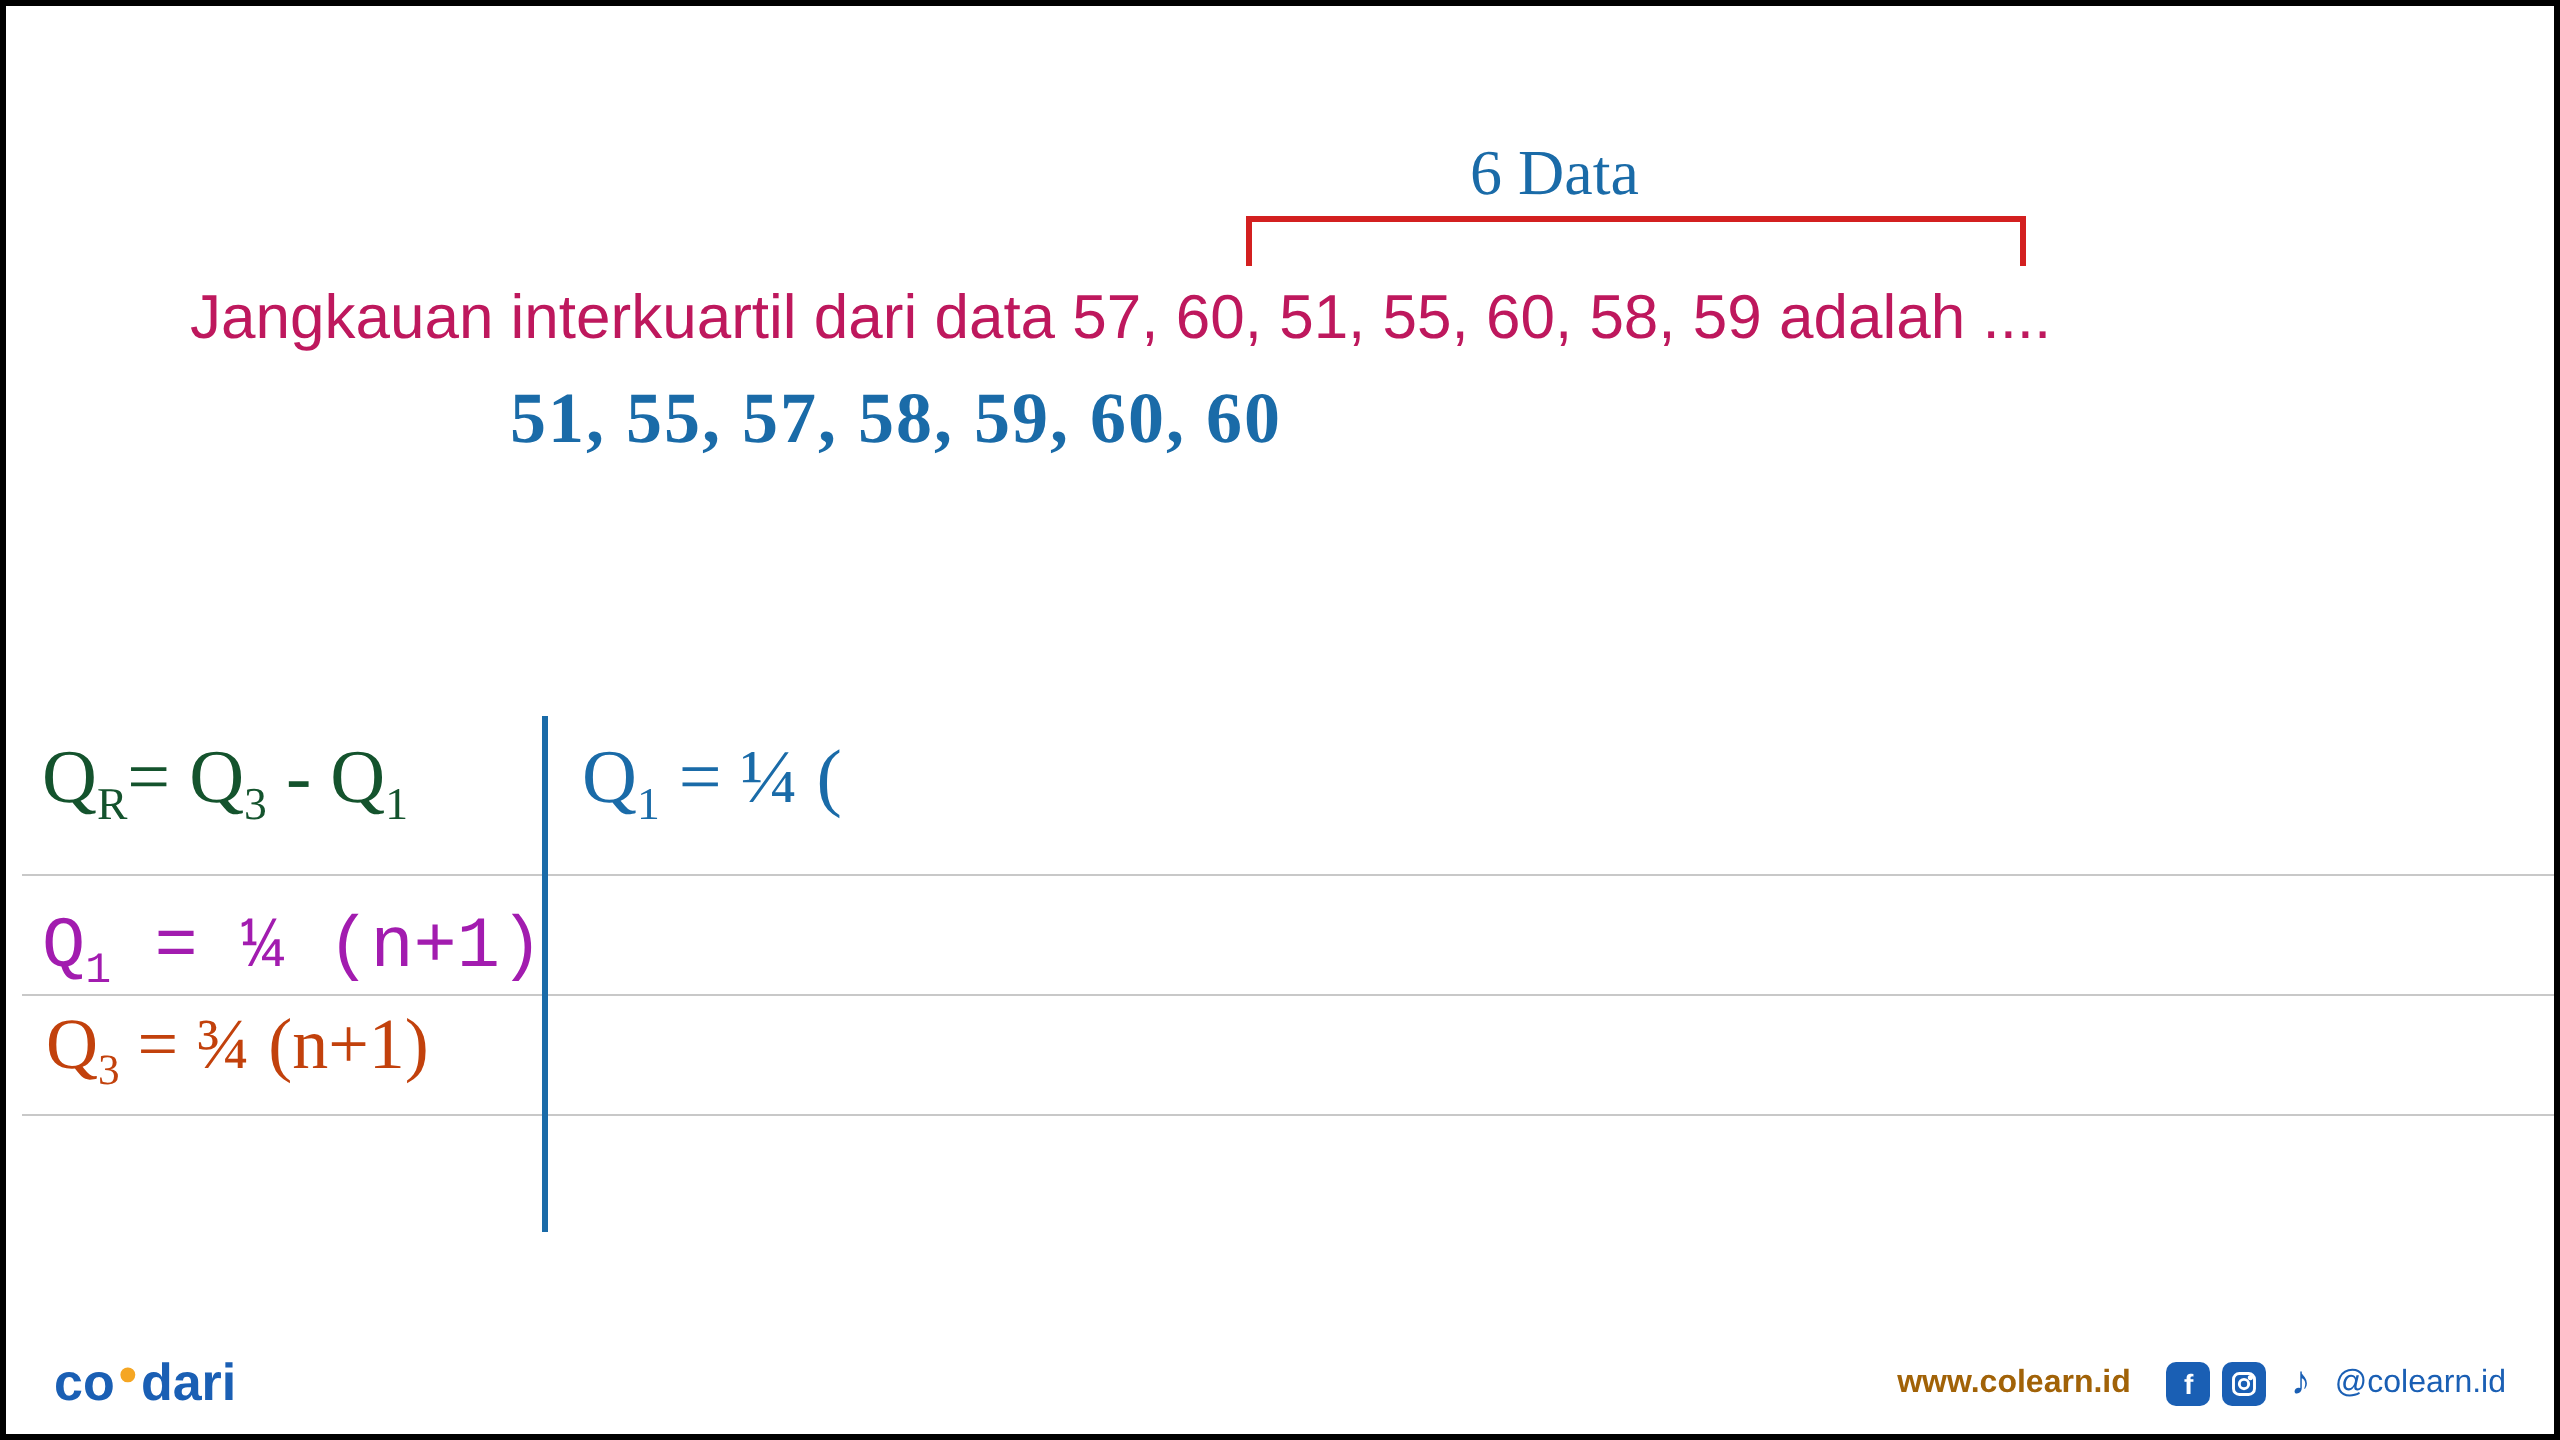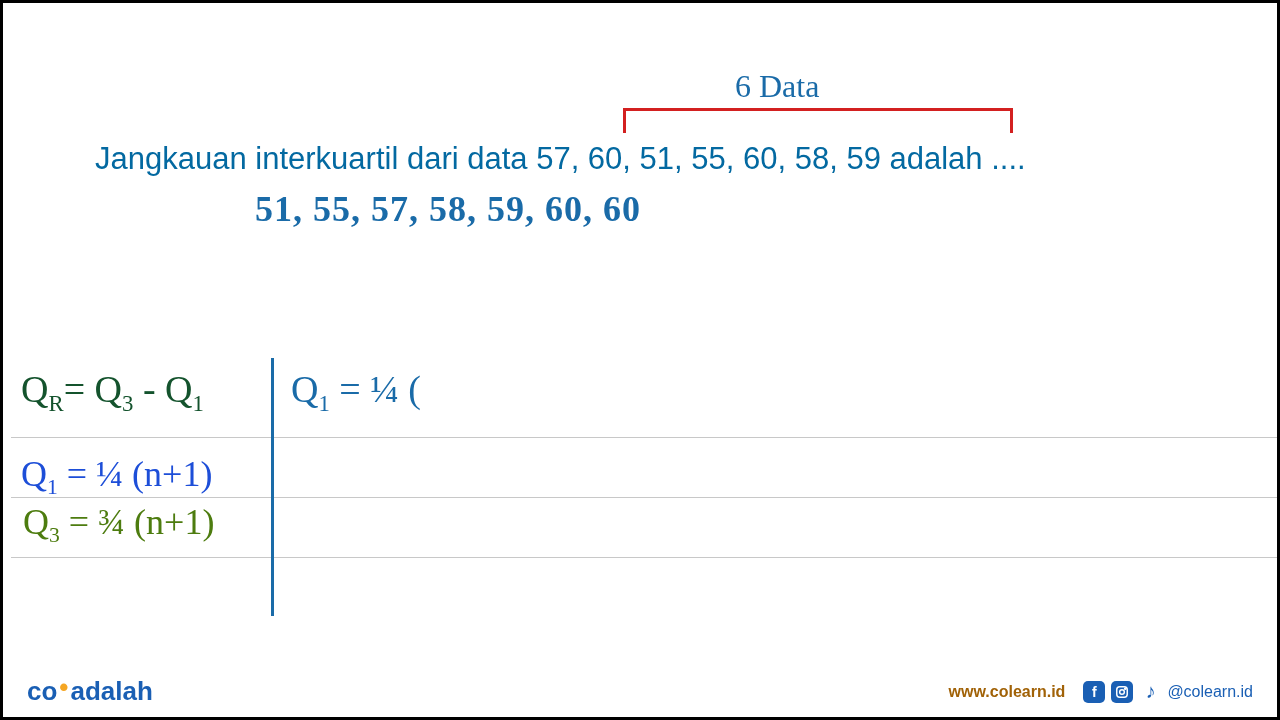--- a/index.html
+++ b/index.html
@@ -38,21 +38,21 @@
       height: 25px;
       border-top: 3px solid #d32020;
       border-left: 3px solid #d32020;
       border-right: 3px solid #d32020;
     }
     .question {
       position: absolute;
       top: 138px;
       left: 92px;
       font-size: 31px;
-      color: #0369a1;
+      color: #be185d;
       font-family: Arial, sans-serif;
     }
     .sorted-data {
       position: absolute;
       top: 185px;
       left: 252px;
       color: #1a6ba8;
       font-family: 'Comic Sans MS', cursive;
       font-size: 36px;
       font-weight: bold;
@@ -74,30 +74,30 @@
       color: #1a6ba8;
       font-family: 'Comic Sans MS', cursive;
       font-size: 38px;
       font-weight: normal;
       text-align: right;
     }
     .formula-q1 {
       position: absolute;
       top: 450px;
       left: 18px;
-      color: #1d4ed8;
-      font-family: Liberation Serif, serif;
+      color: #a21caf;
+      font-family: Liberation Mono, monospace;
       font-size: 36px;
       font-weight: normal;
     }
     .formula-q3 {
       position: absolute;
       top: 498px;
       left: 20px;
-      color: #4d7c0f;
+      color: #c2410c;
       font-family: 'Comic Sans MS', cursive;
       font-size: 36px;
       font-weight: normal;
     }
     .vline {
       position: absolute;
       top: 355px;
       left: 268px;
       width: 3px;
       height: 258px;
@@ -225,21 +225,21 @@
   <div class="formula-q1">
     <span>Q</span><span class="sub">1</span> <span>= ¼ (n+1)</span>
   </div>
 
   <div class="formula-q3">
     <span>Q</span><span class="sub">3</span> <span>= ¾ (n+1)</span>
   </div>
 
   <div class="footer">
     <div class="logo">
-      <span>co</span><span class="dot">•</span><span>adalah</span>
+      <span>co</span><span class="dot">•</span><span>dari</span>
     </div>
     <div class="footer-right">
       <div class="url">www.colearn.id</div>
       <div class="social">
         <div class="social-icon">f</div>
         <div class="social-icon">
           <svg width="14" height="14" viewBox="0 0 24 24" fill="none" stroke="#fff" stroke-width="2.5">
             <rect x="3" y="3" width="18" height="18" rx="5"></rect>
             <circle cx="12" cy="12" r="4"></circle>
             <circle cx="17.5" cy="6.5" r="1" fill="#fff"></circle>

